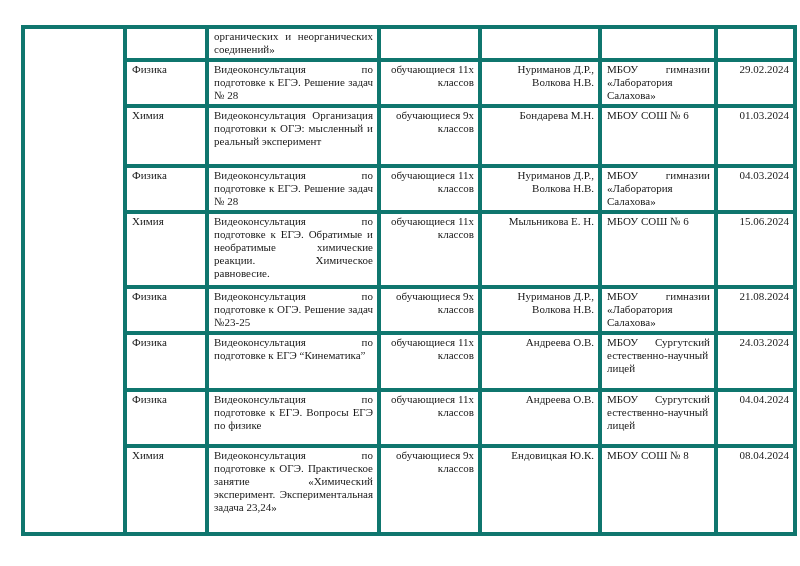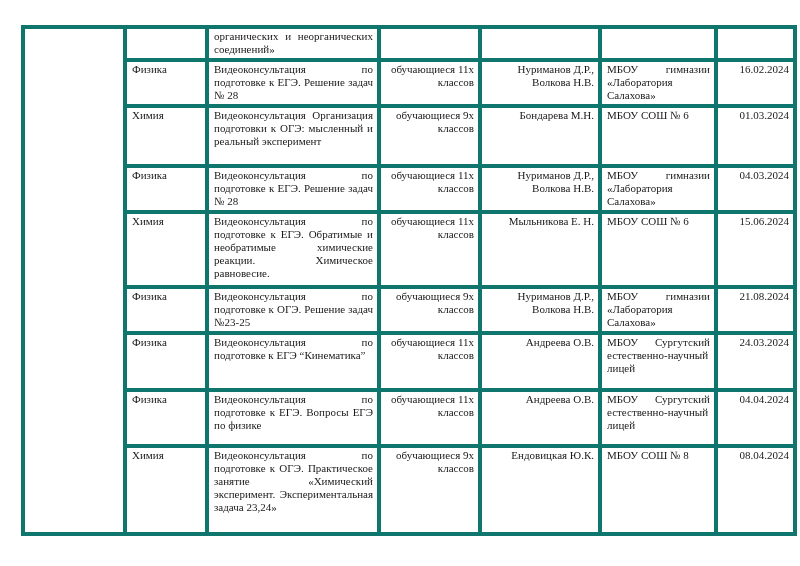--- a/index.html
+++ b/index.html
@@ -64,21 +64,21 @@
           <td class="col-teach"></td>
           <td class="col-school"></td>
           <td class="col-date"></td>
         </tr>
         <tr style="height: 44px;">
           <td class="col-subject">Физика</td>
           <td class="col-desc">Видеоконсультация по подготовке к ЕГЭ. Решение задач № 28</td>
           <td class="col-aud">обучающиеся 11х классов</td>
           <td class="col-teach">Нуриманов Д.Р., Волкова Н.В.</td>
           <td class="col-school">МБОУ гимназии «Лаборатория Салахова»</td>
-          <td class="col-date">16.02.2024</td>
+          <td class="col-date">29.02.2024</td>
         </tr>
         <tr style="height: 60px;">
           <td class="col-subject">Химия</td>
           <td class="col-desc">Видеоконсультация Организация подготовки к ОГЭ: мысленный и реальный эксперимент</td>
           <td class="col-aud">обучающиеся 9х классов</td>
           <td class="col-teach">Бондарева М.Н.</td>
           <td class="col-school">МБОУ СОШ № 6</td>
           <td class="col-date">01.03.2024</td>
         </tr>
         <tr style="height: 39px;">

